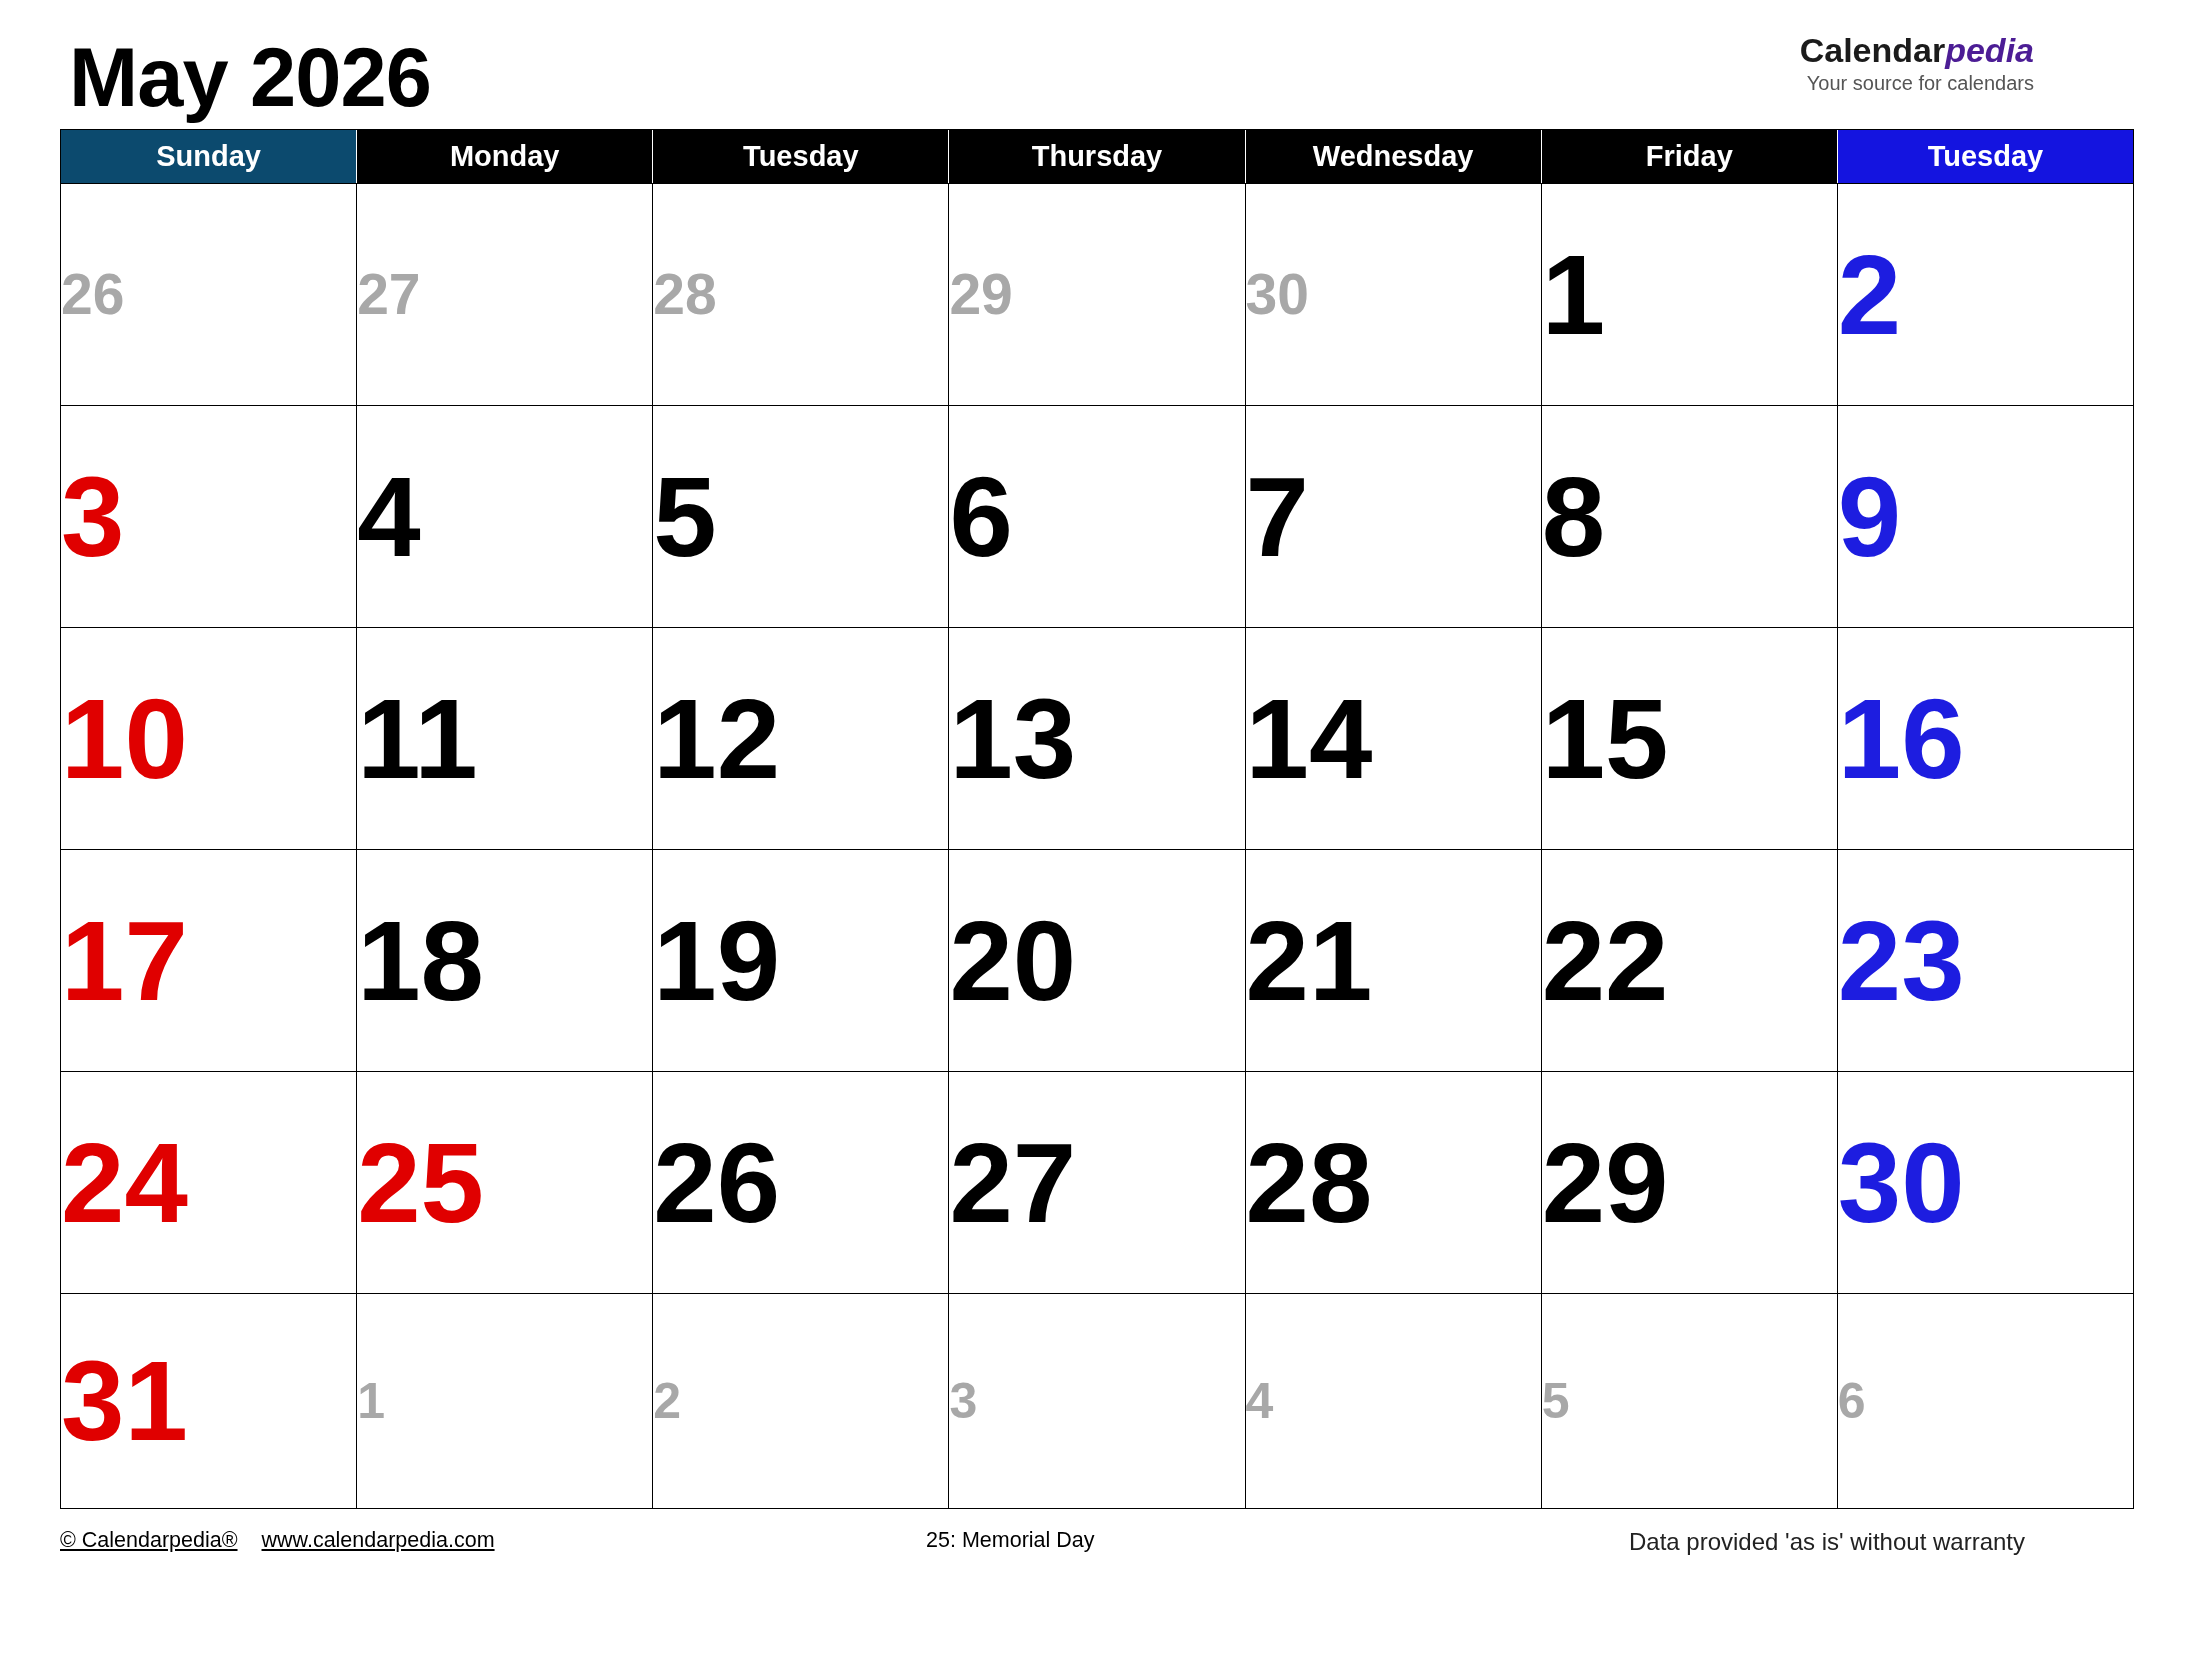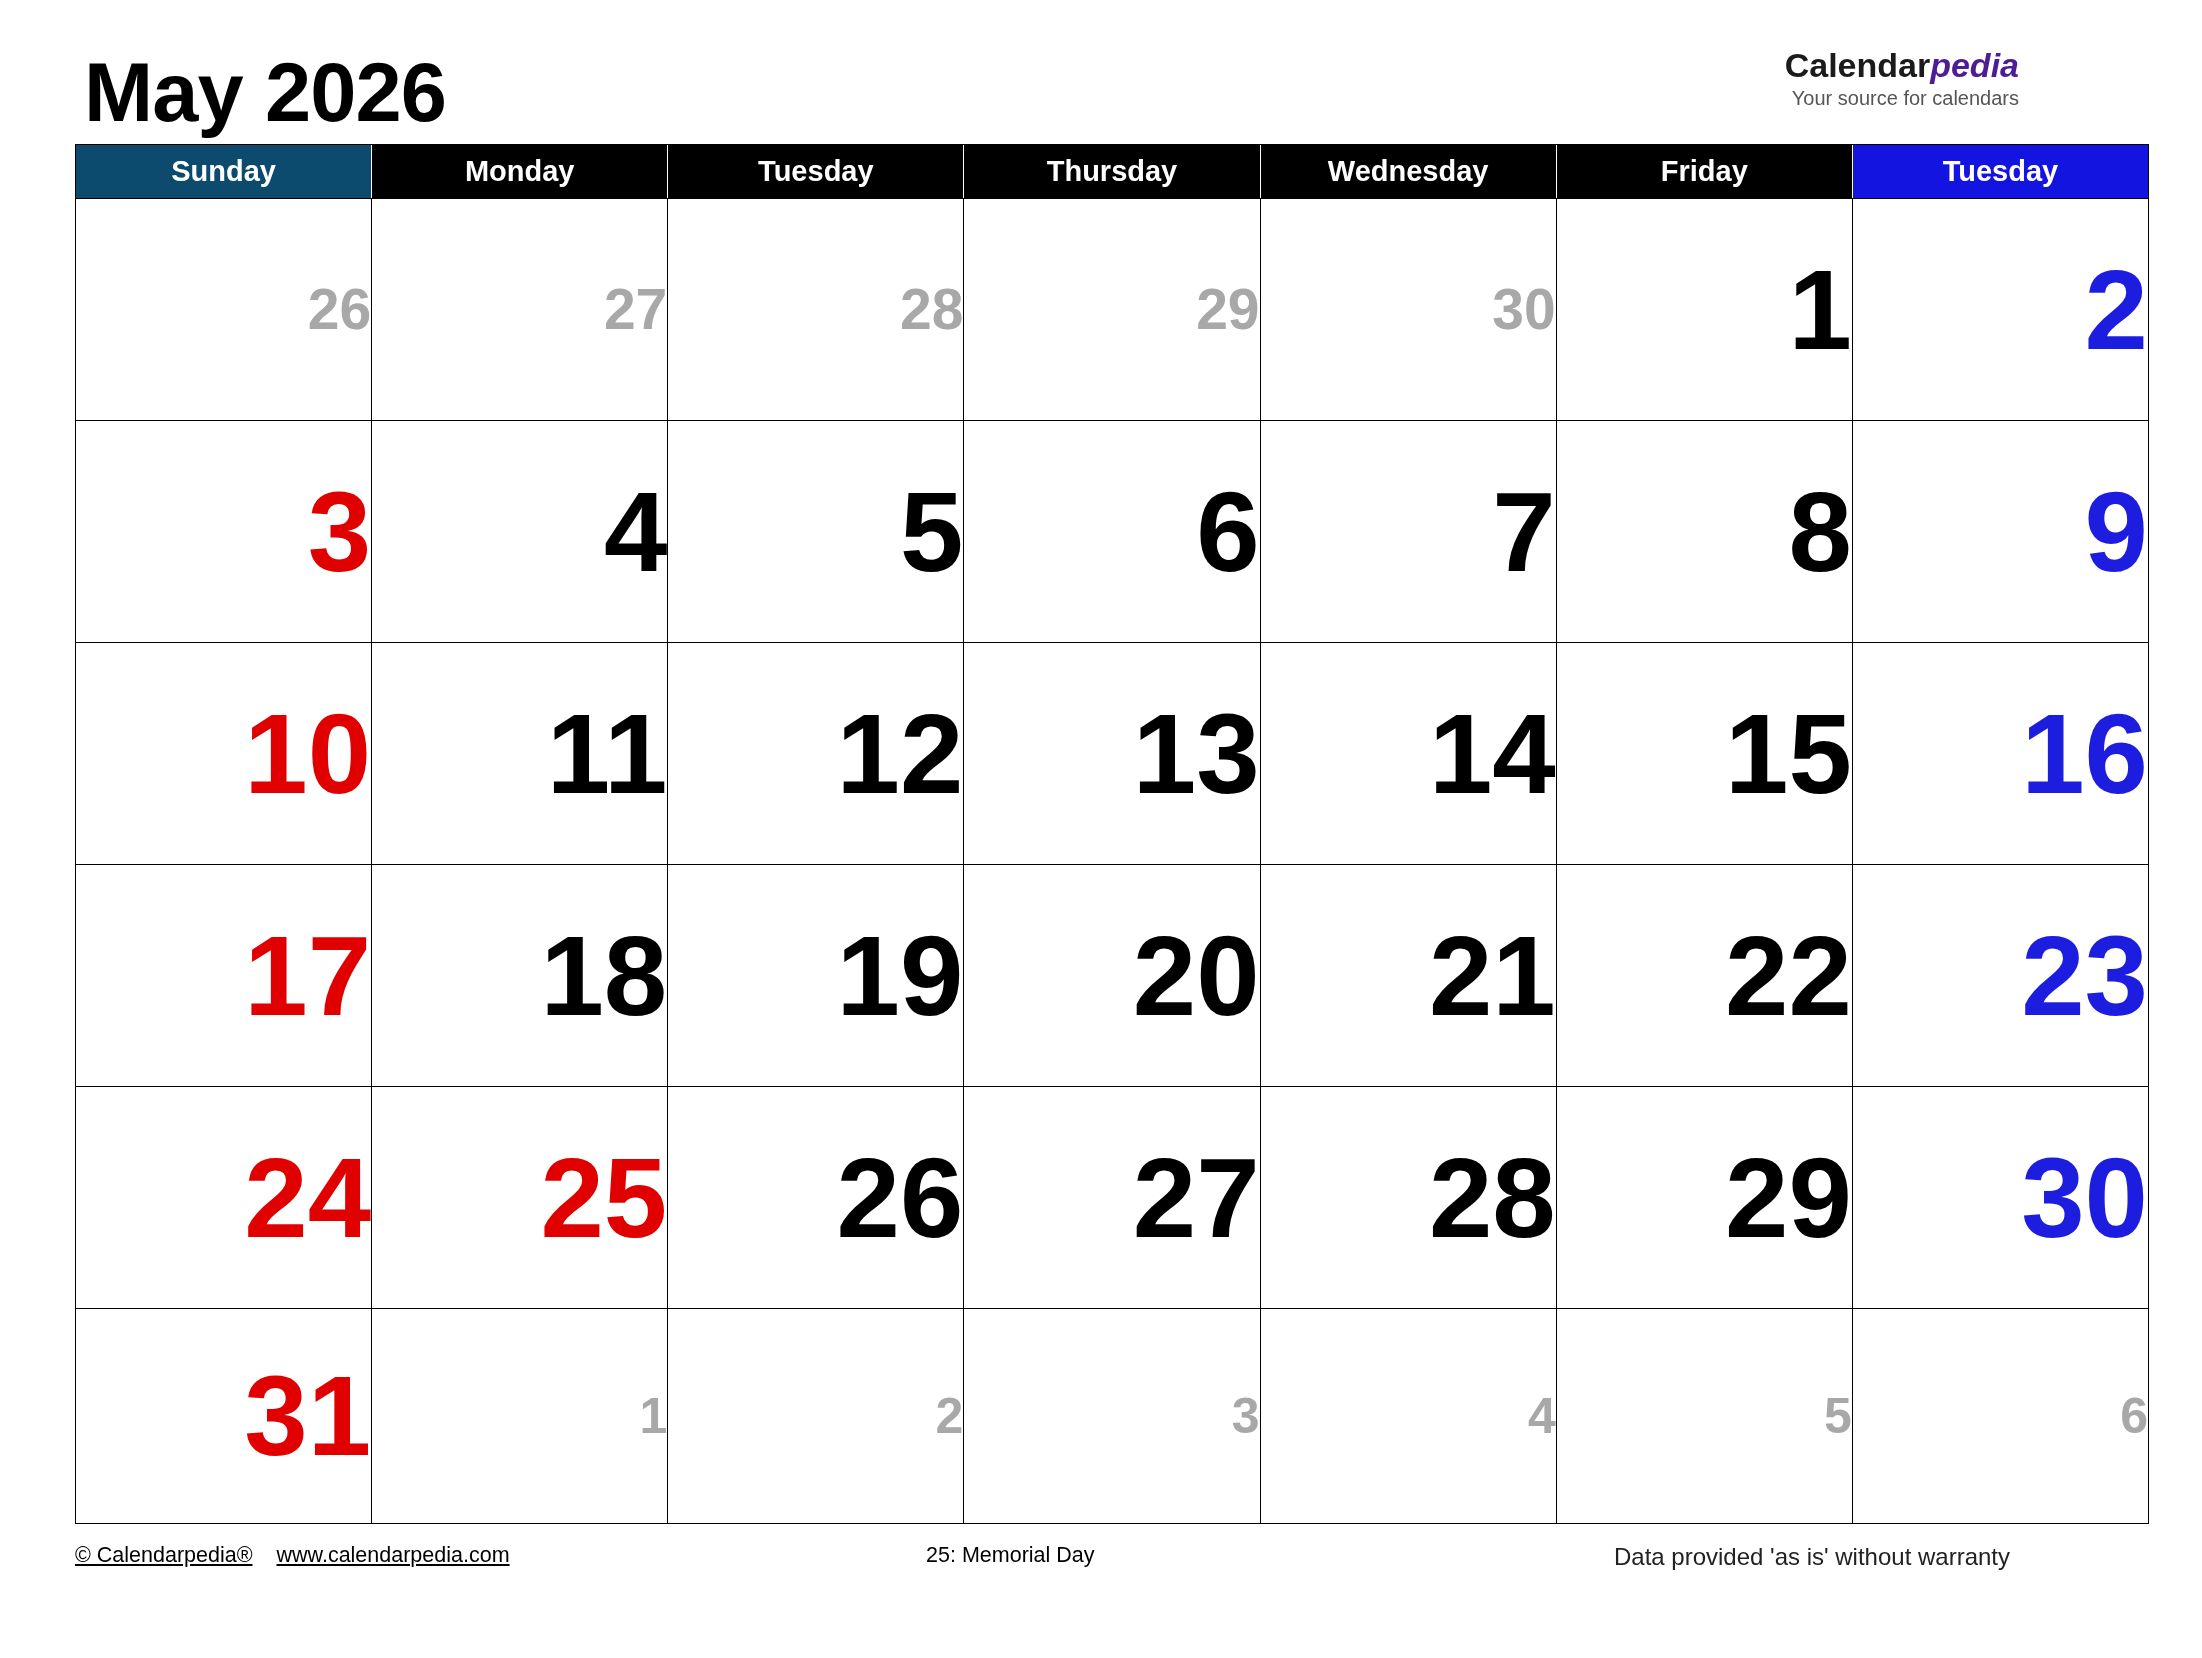--- a/index.html
+++ b/index.html
@@ -7,21 +7,21 @@
     margin: 0;
     padding: 0;
     background: #ffffff;
     font-family: "Liberation Sans", sans-serif;
   }
   .page {
     width: 2094px;
     height: 1659px;
     position: relative;
     background: #ffffff;
-    padding: 15px;
+    padding: 0;
   }
   
   .header {
     position: relative;
     height: 129px;
     padding: 0 60px 0 69px;
     display: flex;
     align-items: flex-start;
     justify-content: space-between;
   }
@@ -87,21 +87,21 @@
     display: flex;
     height: 222px;
     border-top: 1.7px solid #000;
   }
   .week-row.last { height: 215px; }
   .day-cell {
     flex: 1 1 0;
     border-right: 1.7px solid #000;
     display: flex;
     align-items: center;
-    justify-content: flex-end;
+    justify-content: flex-start;
     position: relative;
     overflow: hidden;
   }
   .day-cell:last-child { border-right: none; }
   .day-num {
     font-size: 114px;
     font-weight: bold;
     line-height: 1;
     color: #000000;
   }

